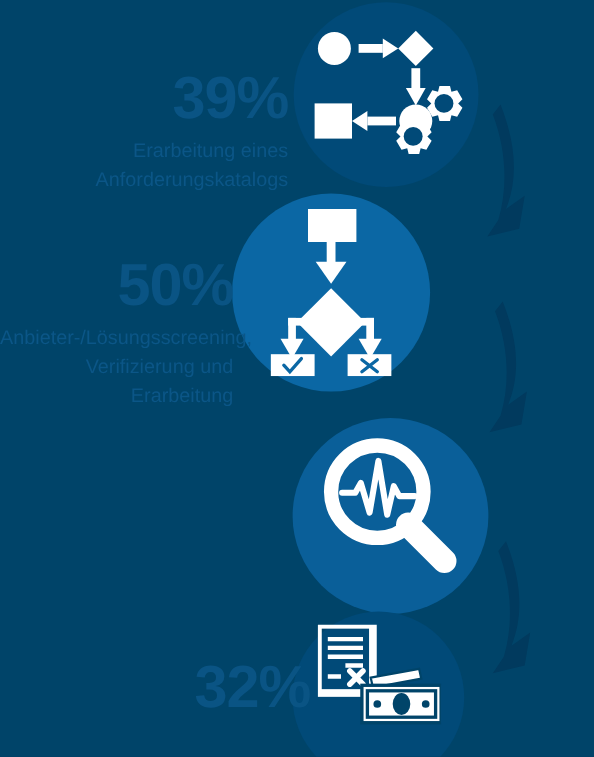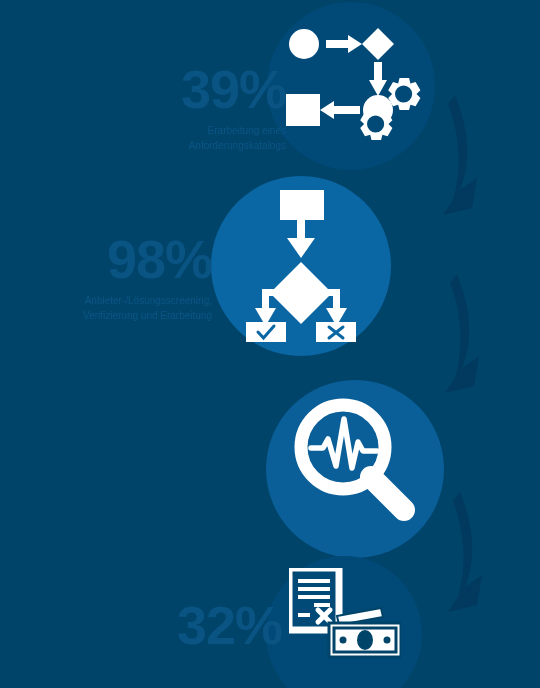--- a/index.html
+++ b/index.html
@@ -51,28 +51,28 @@
   .stat .pct {
     display: block;
     font-size: 54px;
     font-weight: bold;
     line-height: 1;
     letter-spacing: -1px;
     color: #0a5484;
   }
   .stat .caption {
     display: block;
-    font-size: 10px;
+    font-size: 18px;
     line-height: 1.45;
     margin-top: 8px;
     color: #0b5687;
     white-space: pre-line;
   }
 
-  .stat-1 { left: 0px;  top: 62px;  width: 262px; padding-left: 24px; }
+  .stat-1 { left: 0px;  top: 62px;  width: 262px; }
   .stat-2 { left: 0px;  top: 232px; width: 212px; }
   .stat-3 { left: 0px;  top: 425px; width: 270px; }
   .stat-4 { left: 0px;  top: 582px; width: 282px; margin-top: 16px; }
 </style>
 </head>
 <body>
 
 <div id="stage">
 
   <svg class="arrow-layer" viewBox="0 0 540 688">
@@ -136,21 +136,21 @@
       <rect x="70" y="132" width="40" height="20"></rect>
     </g>
     <g stroke="#0b67a4" stroke-width="3" fill="none" stroke-linecap="round">
       <path d="M12 142 L17.5 148 L28 136"></path>
       <path d="M83 137 L97 148"></path>
       <path d="M97 137 L83 148"></path>
     </g>
   </svg>
 
   <div class="stat stat-2">
-    <span class="pct">98%</span>
+    <span class="pct">50%</span>
     <span class="caption">Anbieter-/Lösungsscreening,
 Verifizierung und Erarbeitung</span>
   </div>
 
   <div class="circle circle-3"></div>
   <svg class="icon-svg" style="left:292px; top:396px;" width="128" height="132" viewBox="0 0 128 132">
     <circle cx="51" cy="51" r="42" fill="none" stroke="#ffffff" stroke-width="13"></circle>
     <path d="M79 81 L112 114" stroke="#ffffff" stroke-width="22" stroke-linecap="round"></path>
     <path d="M19 52 H31 L36 43 L44 70 L52 23 L60 72 L66 46 L71 55 H85" fill="none" stroke="#ffffff" stroke-width="5.5" stroke-linejoin="round" stroke-linecap="round"></path>
   </svg>

